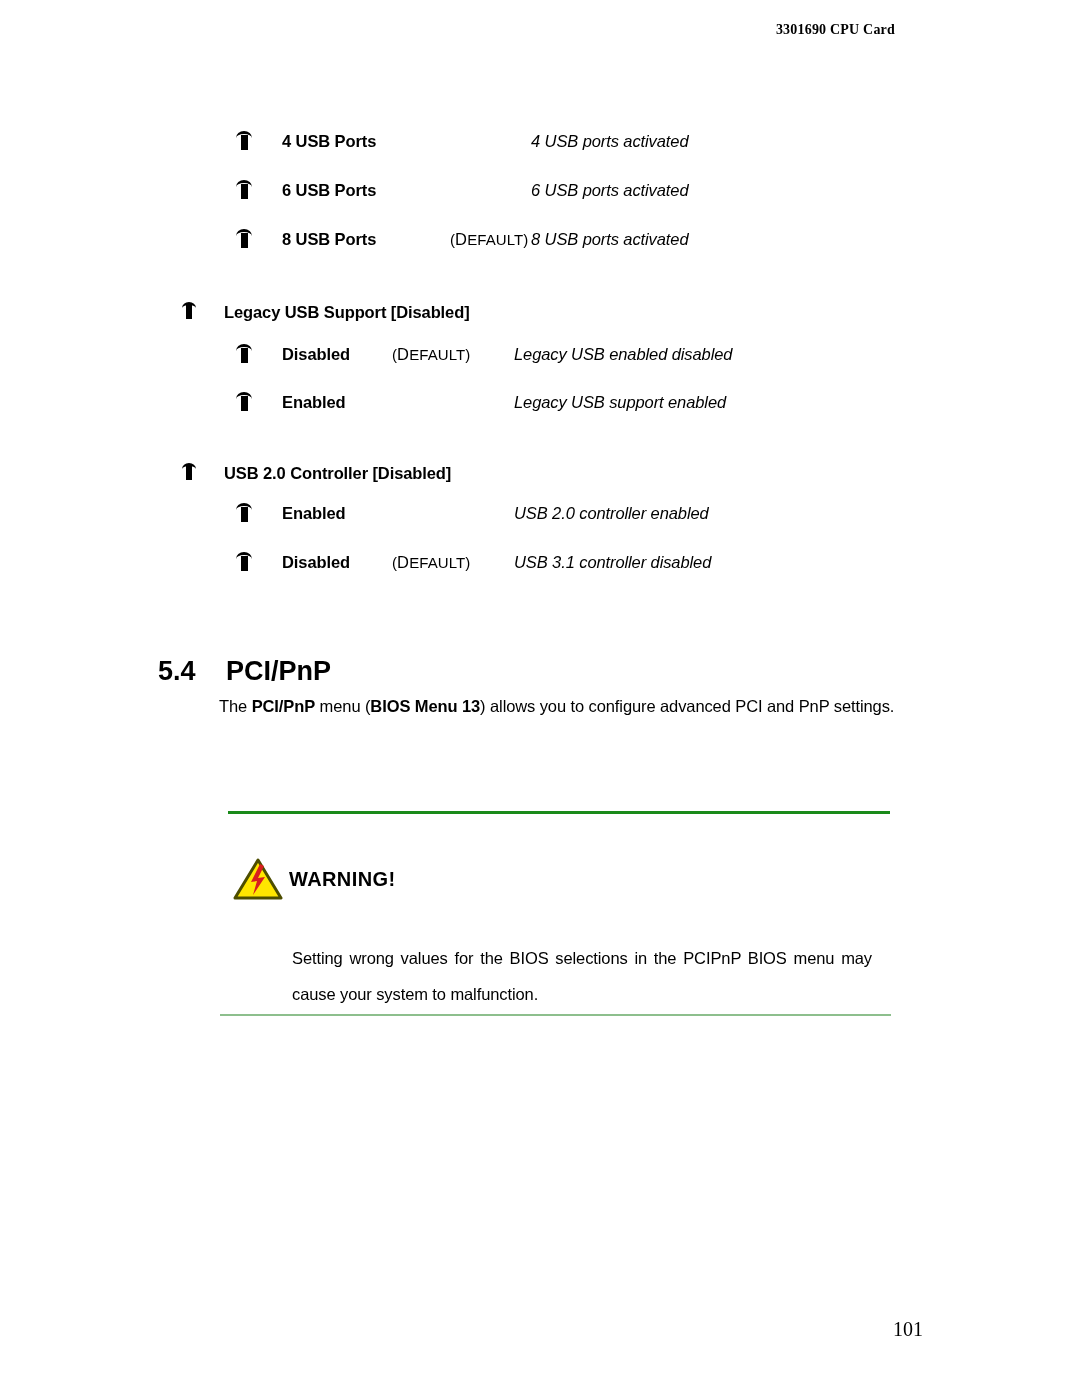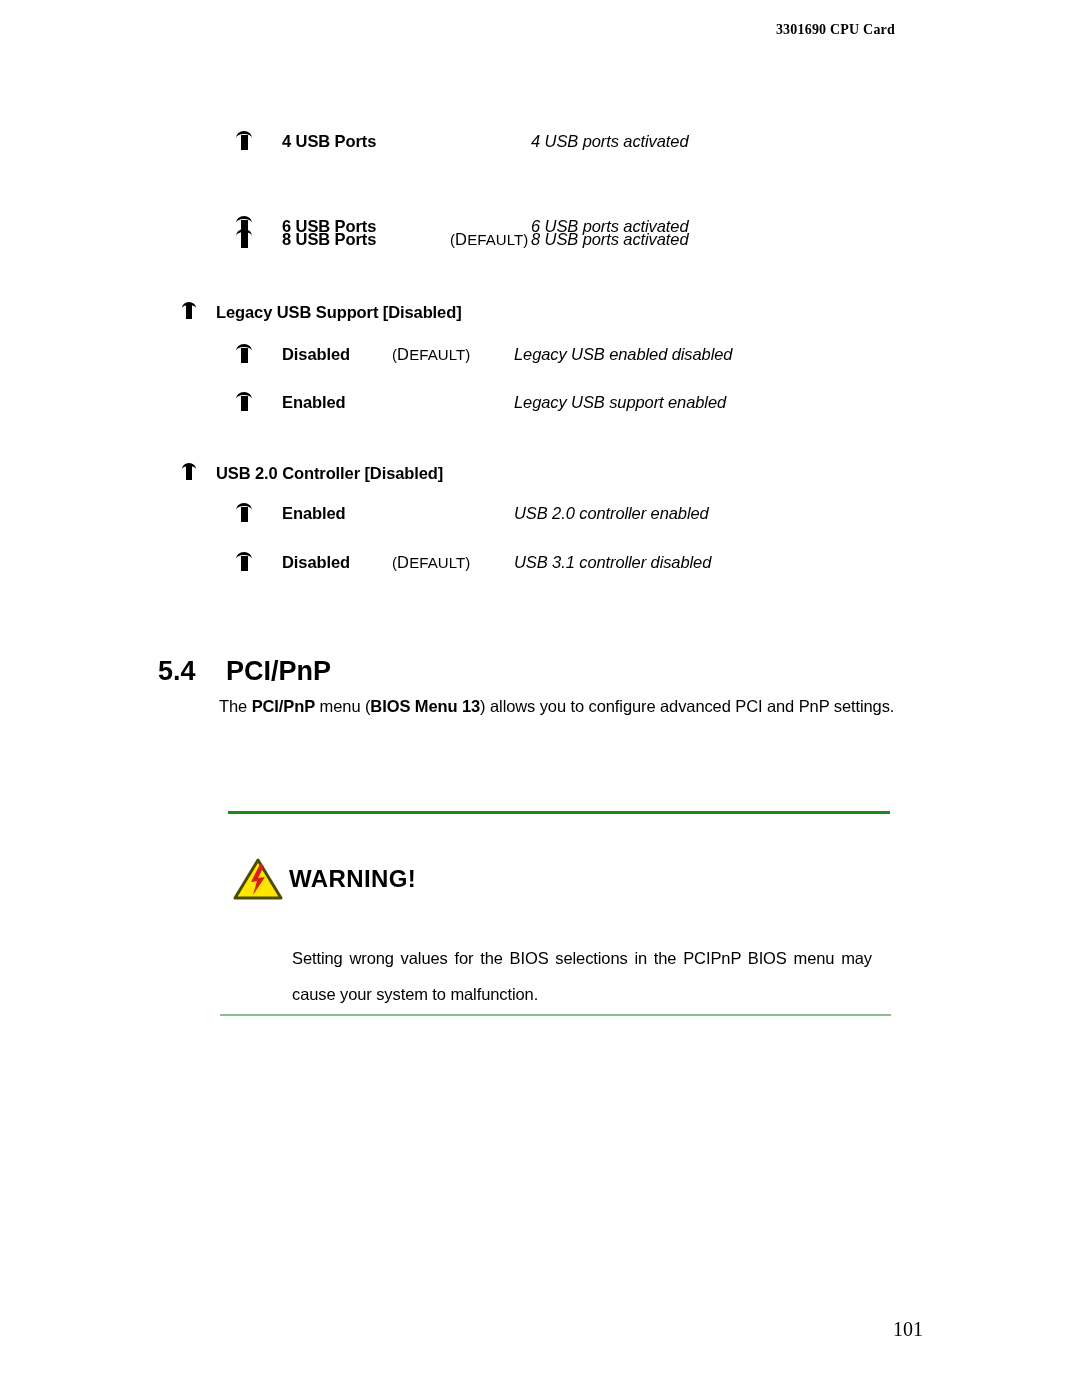--- a/index.html
+++ b/index.html
@@ -91,20 +91,21 @@
     line-height: 20px;
     letter-spacing: -0.1px;
     font-style: italic;
   }
 
   .group-head {
     position: absolute;
     display: flex;
     align-items: flex-start;
     white-space: nowrap;
+    gap: 8px;
   }
   .group-head-label {
     font-weight: bold;
     font-size: 16.5px;
     line-height: 20px;
     letter-spacing: -0.1px;
   }
 
   
   .section-heading {
@@ -155,21 +156,21 @@
     display: flex;
     align-items: center;
   }
   .warn-icon {
     width: 50px;
     height: 44px;
     display: block;
   }
   .warn-title {
     font-weight: bold;
-    font-size: 24px;
+    font-size: 20px;
     letter-spacing: 0.4px;
     margin-left: 6px;
   }
   .warn-body {
     position: absolute;
     left: 292px;
     top: 923px;
     width: 580px;
     font-size: 16.5px;
     line-height: 36px;
@@ -198,21 +199,21 @@
   <div class="opt-row" style="left:236px; top:131px;">
     <span class="bullet">
         <span class="cap"></span>
         <span class="stem"></span>
       </span>
     <span class="opt-name" style="width:168px; margin-left:30px;">4 USB Ports</span>
     <span class="opt-default" style="width:81px;"></span>
     <span class="opt-desc">4 USB ports activated</span>
   </div>
 
-  <div class="opt-row" style="left:236px; top:180px;margin-top:36px;">
+  <div class="opt-row" style="left:236px; top:180px;">
     <span class="bullet">
         <span class="cap"></span>
         <span class="stem"></span>
       </span>
     <span class="opt-name" style="width:168px; margin-left:30px;">6 USB Ports</span>
     <span class="opt-default" style="width:81px;"></span>
     <span class="opt-desc">6 USB ports activated</span>
   </div>
 
   <div class="opt-row" style="left:236px; top:229px;">

